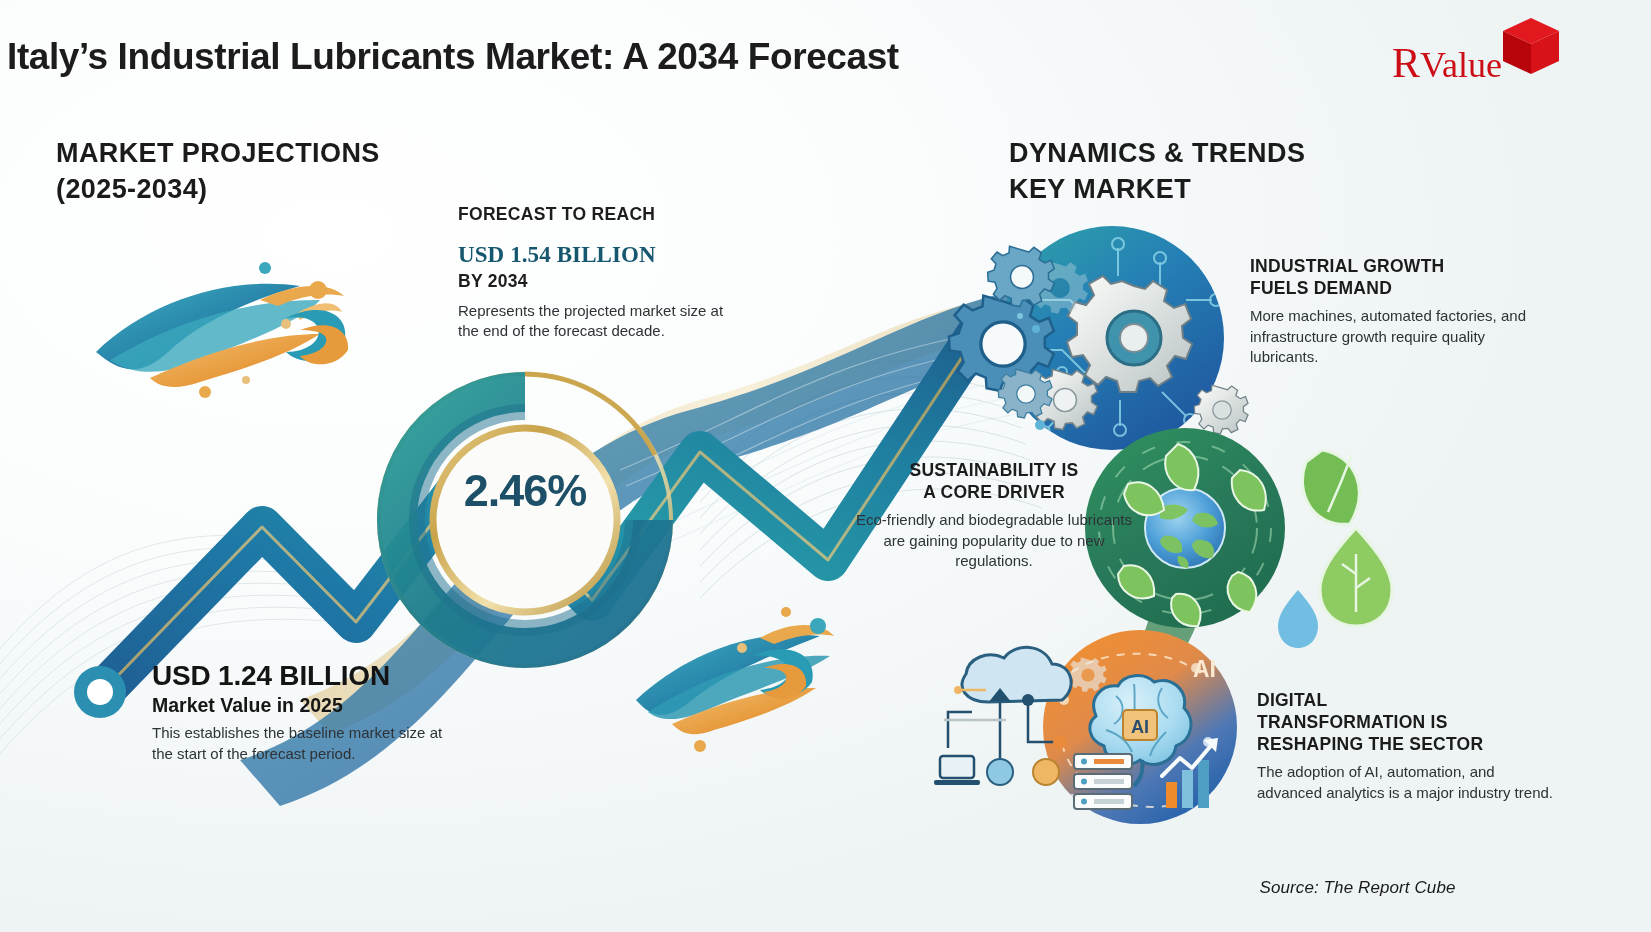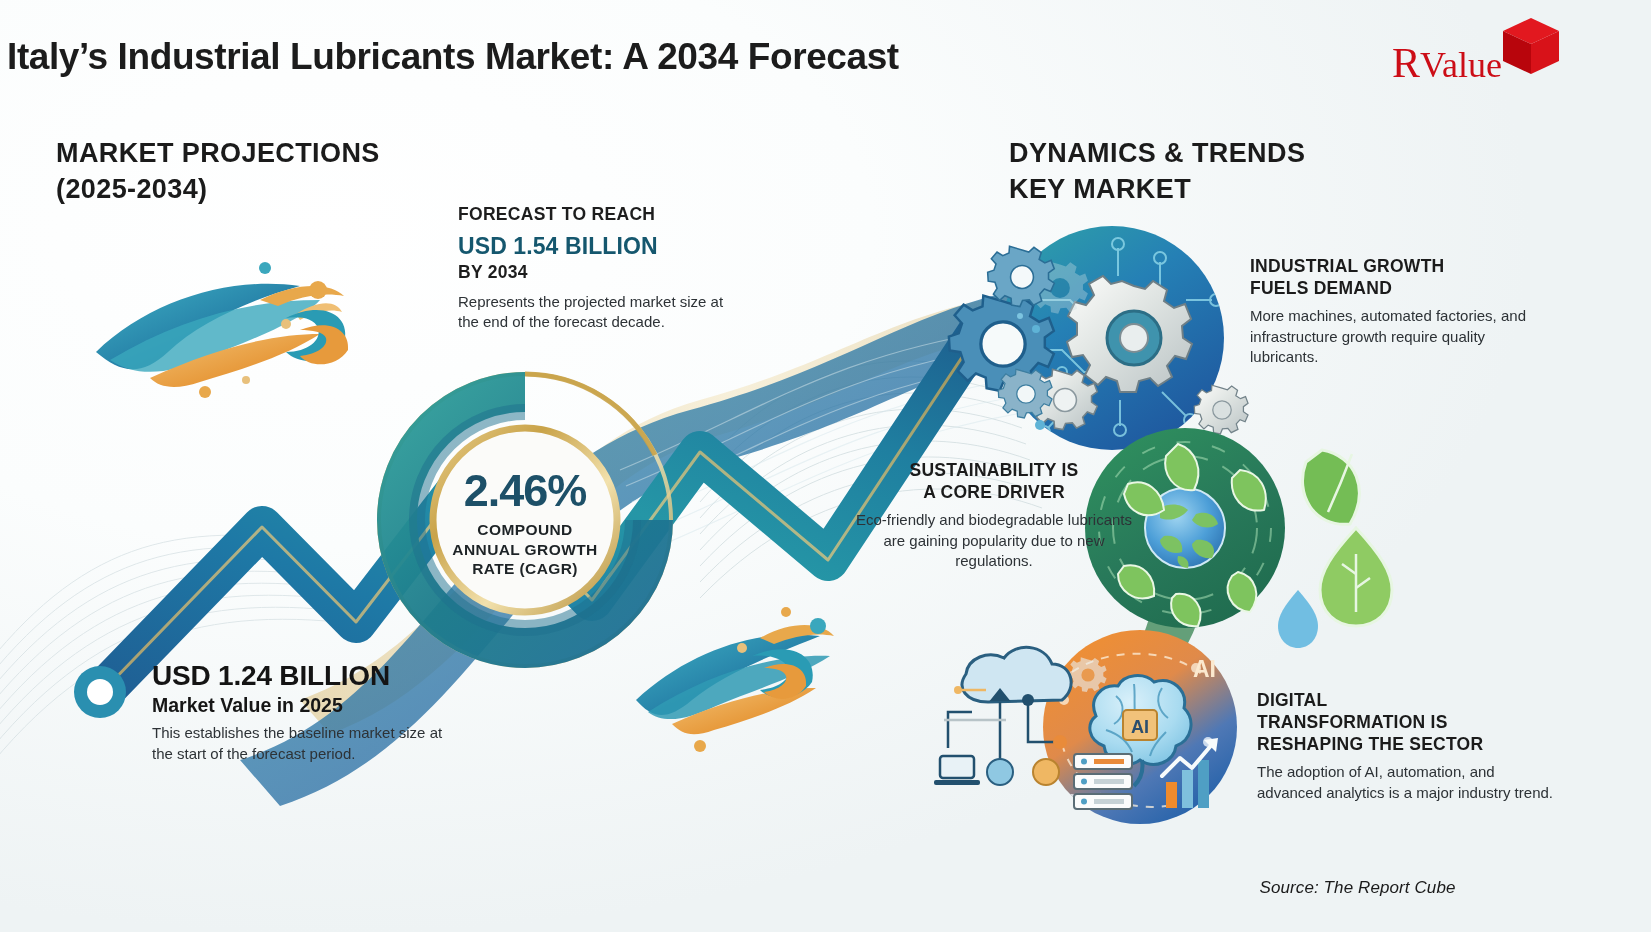--- a/index.html
+++ b/index.html
@@ -95,21 +95,22 @@
     color: #1d1d1d;
     letter-spacing: 0.3px;
     line-height: 1.28;
   }
   .blk .big {
     font-size: 23px;
     font-weight: bold;
     color: #15576e;
     letter-spacing: 0.1px;
     line-height: 1.25;
-    margin-top: 7px;
+    margin-top: 16px;
+    font-family: Liberation Serif, serif;
   }
   .blk .sub {
     font-size: 17.5px;
     font-weight: bold;
     color: #1d1d1d;
     letter-spacing: 0.3px;
     line-height: 1.28;
   }
   .blk .body {
     font-size: 15px;
@@ -575,25 +576,20 @@
 
   <div class="blk" id="blk-forecast">
     <div class="kicker">FORECAST TO REACH</div>
     <div class="big">USD 1.54 BILLION</div>
     <div class="sub">BY 2034</div>
     <div class="body">Represents the projected market size at the end of the forecast decade.</div>
   </div>
 
   <div id="cagr-text">
     <div id="cagr-pct">2.46%</div>
-    <div id="cagr-label">
-      <div>COMPOUND</div>
-      <div>ANNUAL GROWTH</div>
-      <div>RATE (CAGR)</div>
-    </div>
   </div>
 
   <div class="blk" id="blk-base">
     <div class="headline">USD 1.24 BILLION</div>
     <div class="sub2">Market Value in 2025</div>
     <div class="body">This establishes the baseline market size at the start of the forecast period.</div>
   </div>
 
   <div class="trend" id="trend-1">
     <div class="t-title">

